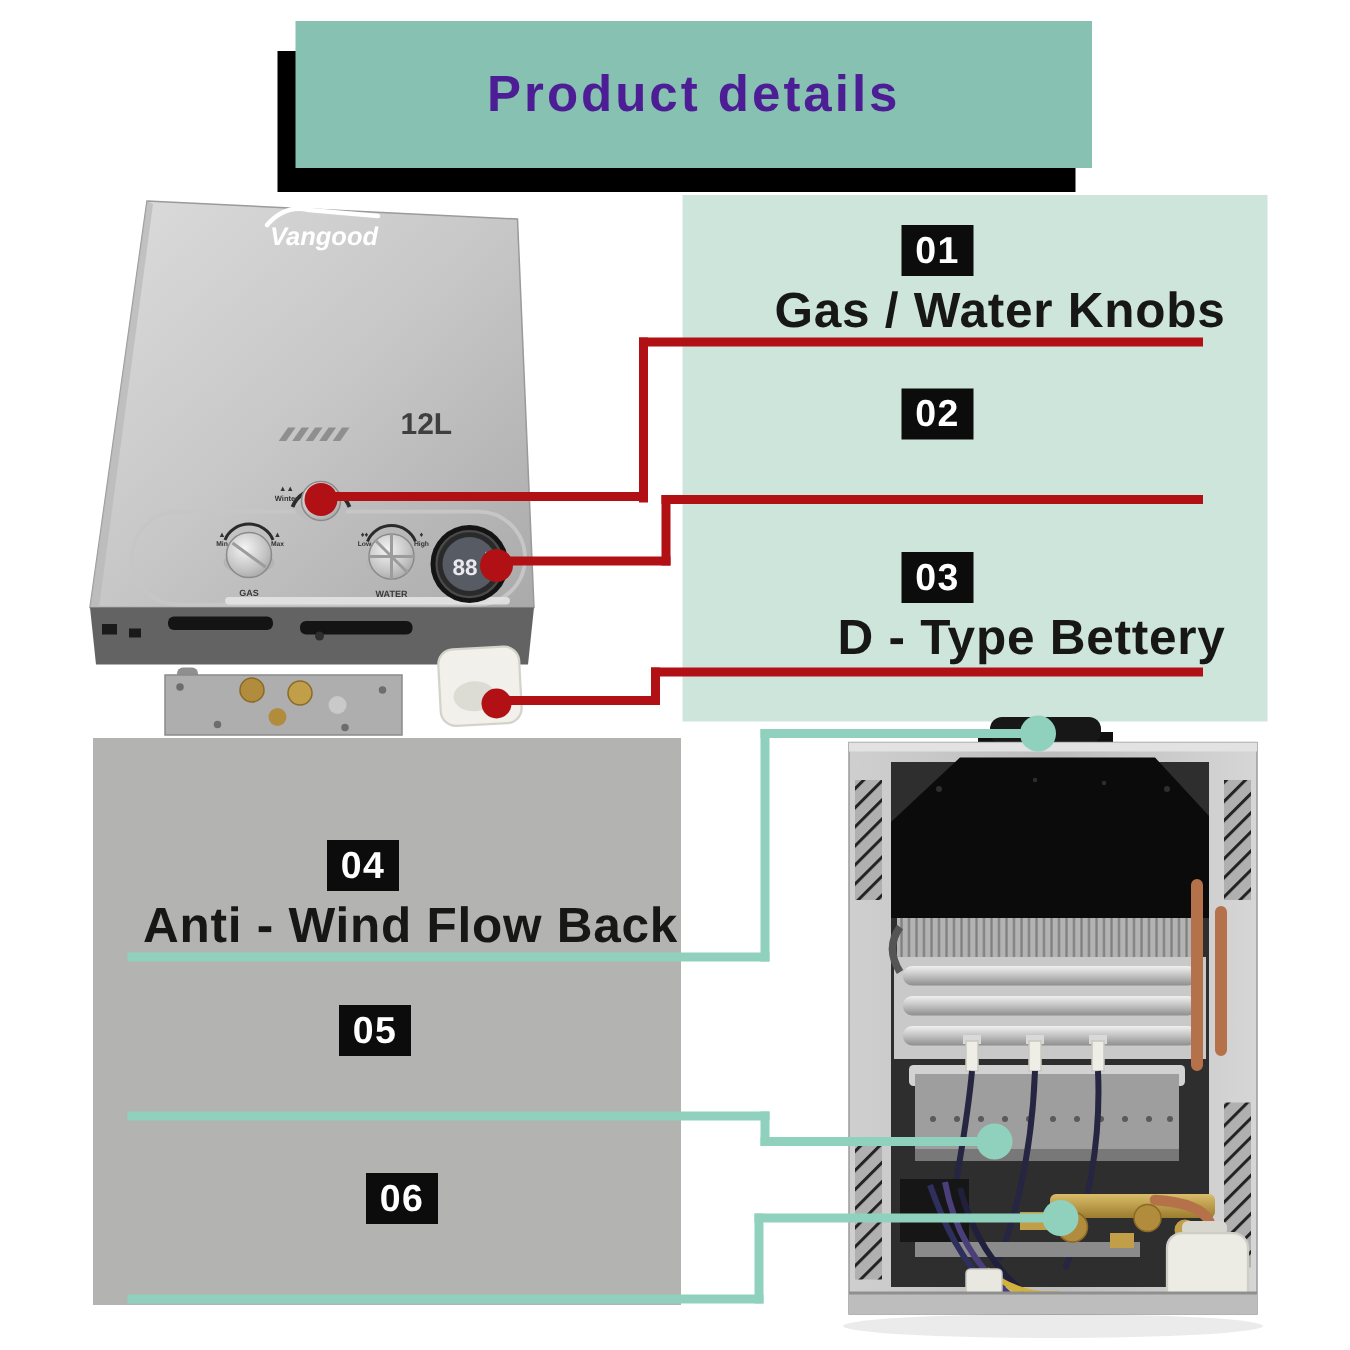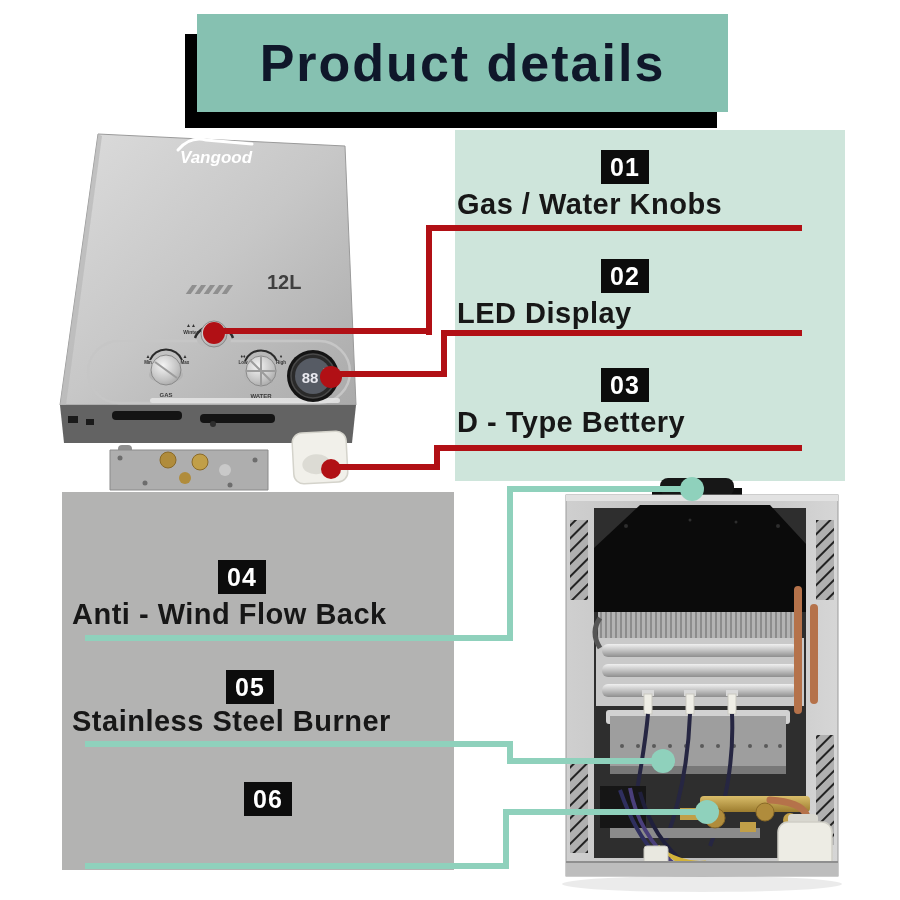--- a/index.html
+++ b/index.html
@@ -8,30 +8,30 @@
     --badge-text:#ffffff; --label-text:#171717;
   }
   html,body{margin:0;padding:0;background:#ffffff;}
   #page{position:relative;width:900px;height:900px;background:#ffffff;overflow:hidden;
         font-family:"Liberation Sans",sans-serif;}
   .abs{position:absolute;}
   
   .title-shadow{left:185px;top:34px;width:532px;height:94px;background:#000;z-index:1;}
   .title-banner{left:197px;top:14px;width:531px;height:98px;background:var(--banner-teal);
     z-index:2;display:flex;align-items:center;justify-content:center;}
-  .title-text{color:#0f172a;font-weight:bold;font-size:52px;letter-spacing:2px;}
+  .title-text{color:#4c1d95;font-weight:bold;font-size:34px;letter-spacing:2px;}
   
   .panel-right{left:455px;top:130px;width:390px;height:351px;background:var(--panel-teal);z-index:1;}
   .panel-left{left:62px;top:492px;width:392px;height:378px;background:var(--panel-gray);z-index:1;}
   
   .badge{width:48px;height:34px;background:var(--badge-bg);color:var(--badge-text);
     display:flex;align-items:center;justify-content:center;font-weight:bold;font-size:25px;
     letter-spacing:1px;z-index:5;}
-  .clabel{color:var(--label-text);font-weight:bold;font-size:29px;letter-spacing:.5px;
-    text-align:left;z-index:5;white-space:nowrap;}
+  .clabel{color:var(--label-text);font-weight:bold;font-size:33px;letter-spacing:.5px;
+    text-align:right;z-index:5;white-space:nowrap;}
   .clabel.right{left:457px;width:360px;}
   .clabel.left{left:72px;width:380px;}
   
   .rline{background:var(--line-red);z-index:3;}
   .tline{background:var(--line-teal);z-index:3;}
   .dot{border-radius:50%;z-index:4;}
   .rdot{background:var(--line-red);}
   .tdot{background:var(--line-teal);}
   .photo{z-index:2;}
   svg text{font-family:"Liberation Sans",sans-serif;}
@@ -284,34 +284,32 @@
   </div>
 
   <div class="abs badge" style="left:601px;top:150px;">
     <span>01</span>
   </div>
   <div class="abs clabel right" style="top:188px;">Gas / Water Knobs</div>
 
   <div class="abs badge" style="left:601px;top:259px;">
     <span>02</span>
   </div>
-  <div class="abs clabel right" style="top:297px;">LED Display</div>
 
   <div class="abs badge" style="left:601px;top:368px;">
     <span>03</span>
   </div>
   <div class="abs clabel right" style="top:406px;">D - Type Bettery</div>
 
   <div class="abs badge" style="left:218px;top:560px;">
     <span>04</span>
   </div>
   <div class="abs clabel left" style="top:598px;">Anti - Wind Flow Back</div>
 
   <div class="abs badge" style="left:226px;top:670px;">
     <span>05</span>
   </div>
-  <div class="abs clabel left" style="top:705px;">Stainless Steel Burner</div>
 
   <div class="abs badge" style="left:226px;top:782px;margin-left:18px;">
     <span>06</span>
   </div>
 
 </div>
 
 </body></html>

